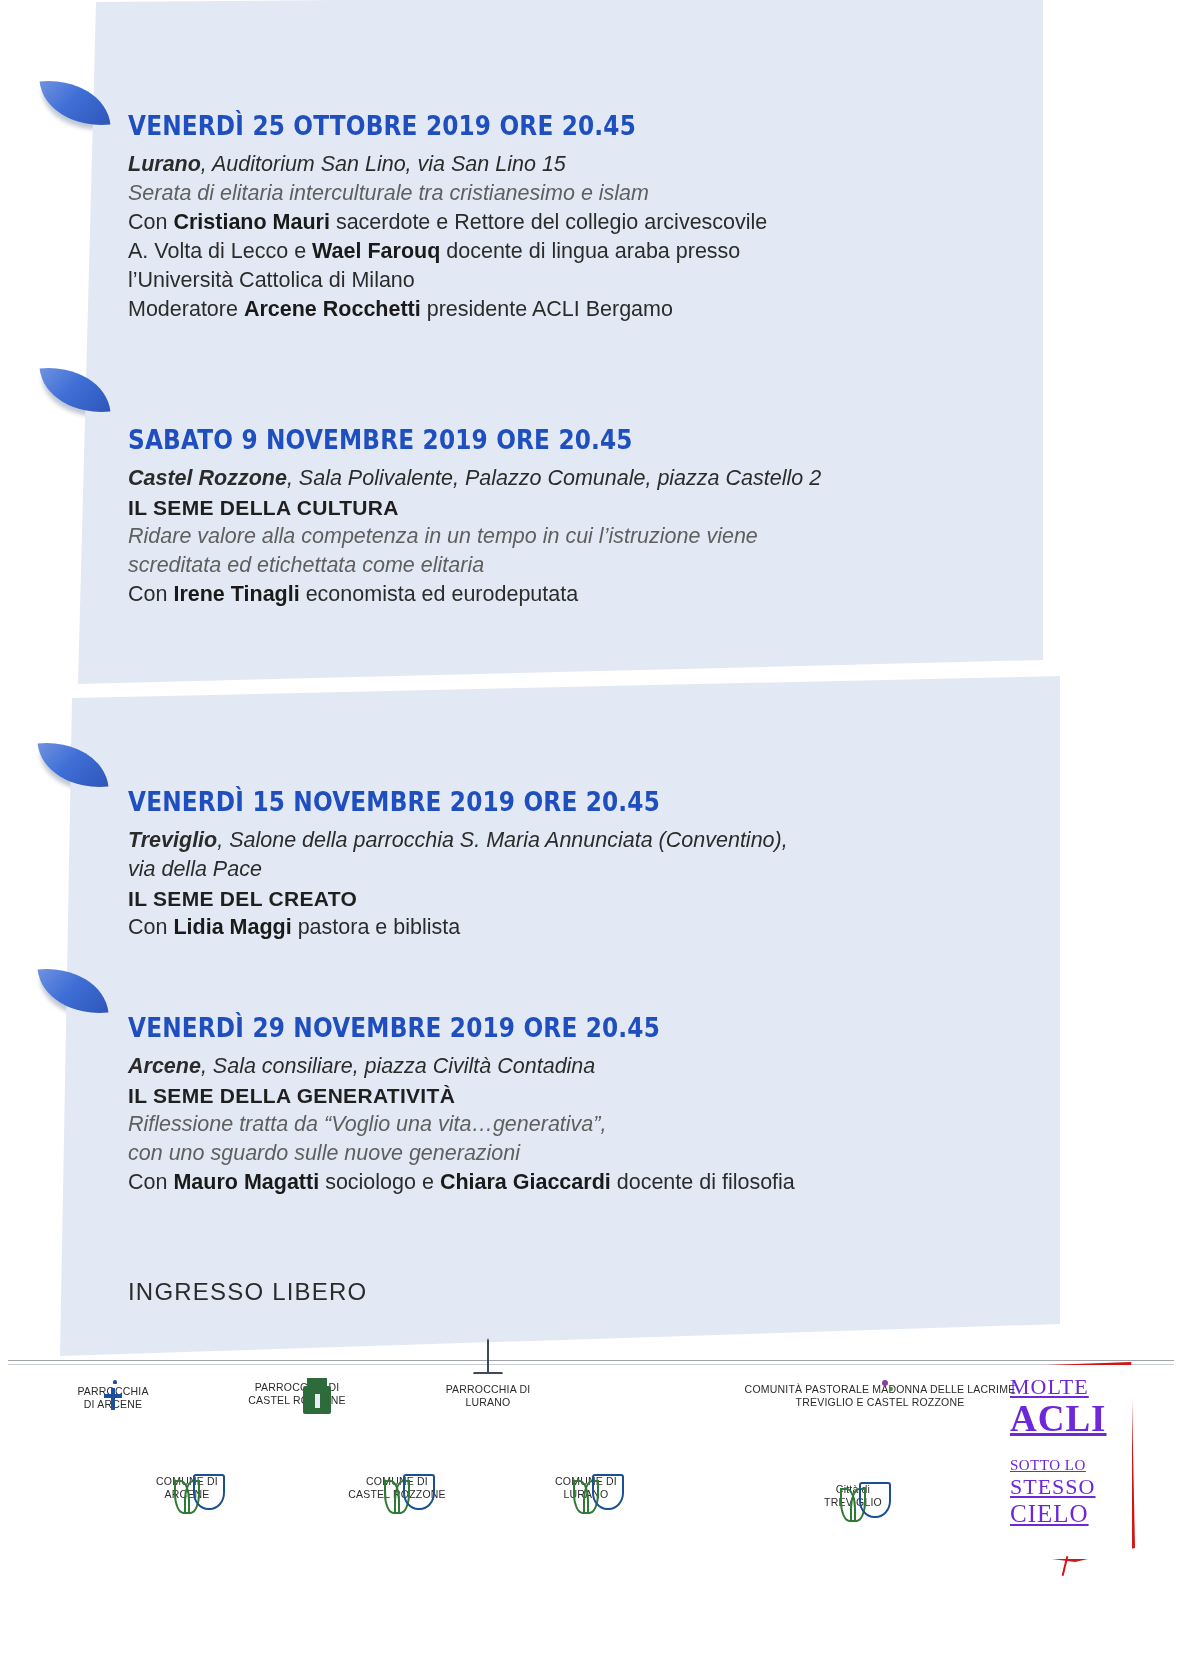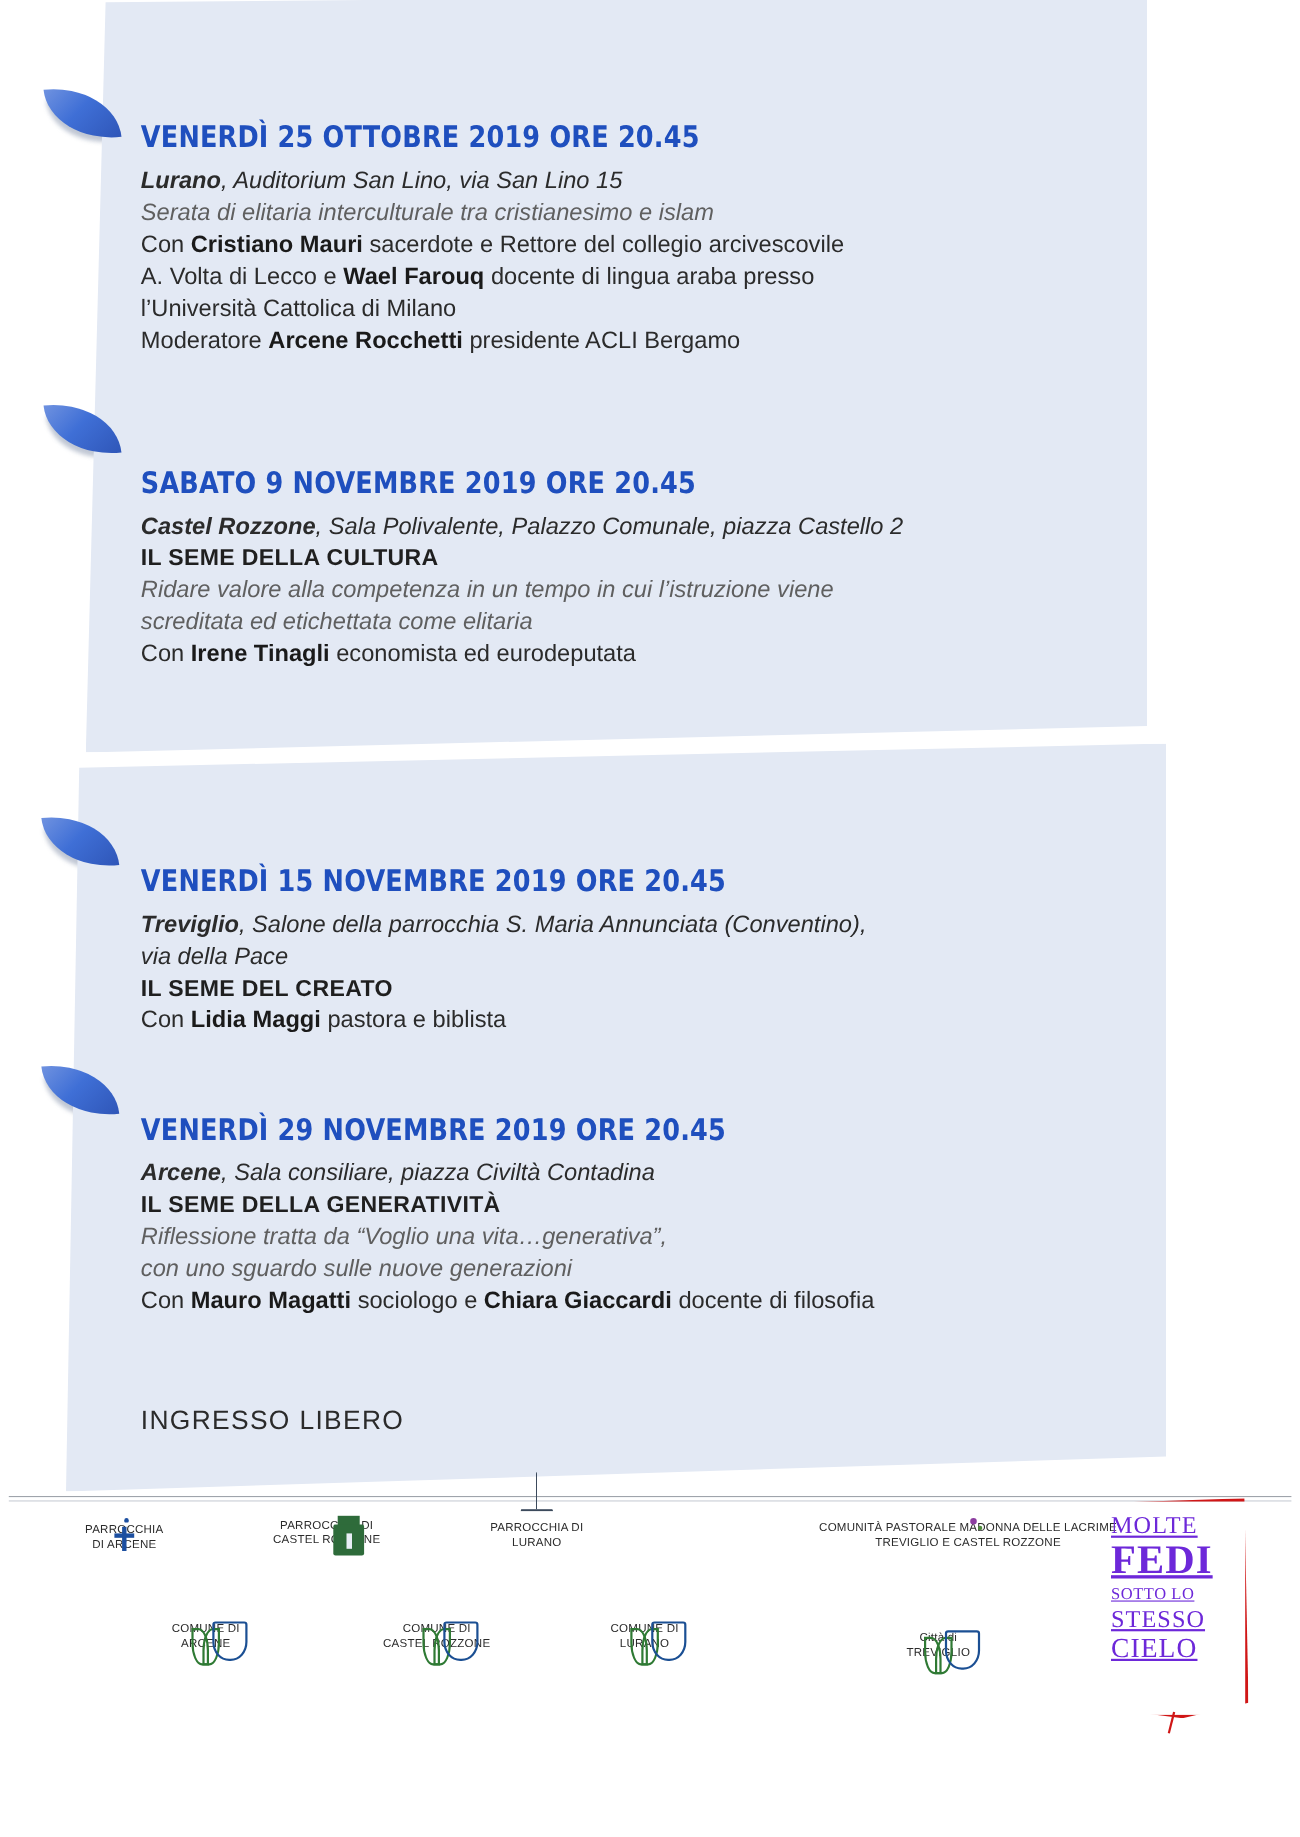--- a/index.html
+++ b/index.html
@@ -302,21 +302,21 @@
     left: 0;
     top: 14px;
     width: 125px;
     color: #6d28d9;
     font-family: "Liberation Serif", serif;
     line-height: 1;
     text-decoration: underline;
   }
   #stamp .l1 { font-size: 22px; letter-spacing: 1px; }
   #stamp .l2 { font-size: 37px; font-weight: bold; letter-spacing: 1px; margin-top: 2px; }
-  #stamp .l3 { font-size: 15px; letter-spacing: 0.5px; margin-top: 6px; }
+  #stamp .l3 { font-size: 15px; letter-spacing: 0.5px; margin-top: 21px; }
   #stamp .l4 { font-size: 22px; letter-spacing: 1px; margin-top: 3px; }
   #stamp .l5 { font-size: 25px; letter-spacing: 1px; margin-top: 3px; }
   #stamp .tail {
     position: absolute;
     left: 54px;
     bottom: -14px;
     width: 2px;
     height: 20px;
     background: #d01616;
     transform: rotate(14deg);
@@ -435,19 +435,19 @@
       <span class="comune"><span class="leaf-l"></span><span class="leaf-r"></span><span class="shield"></span></span>
     </span>
     <span class="cap">Città di<br>TREVIGLIO</span>
   </div>
 </div>
 
 <div id="stamp">
   <div class="frame"></div>
   <div class="txt">
     <div class="l1">MOLTE</div>
-    <div class="l2">FEDI</div>
+    <div class="l2">ACLI</div>
     <div class="l3">SOTTO LO</div>
     <div class="l4">STESSO</div>
     <div class="l5">CIELO</div>
   </div>
   <div class="tail"></div>
 </div>
 
 </body></html>

